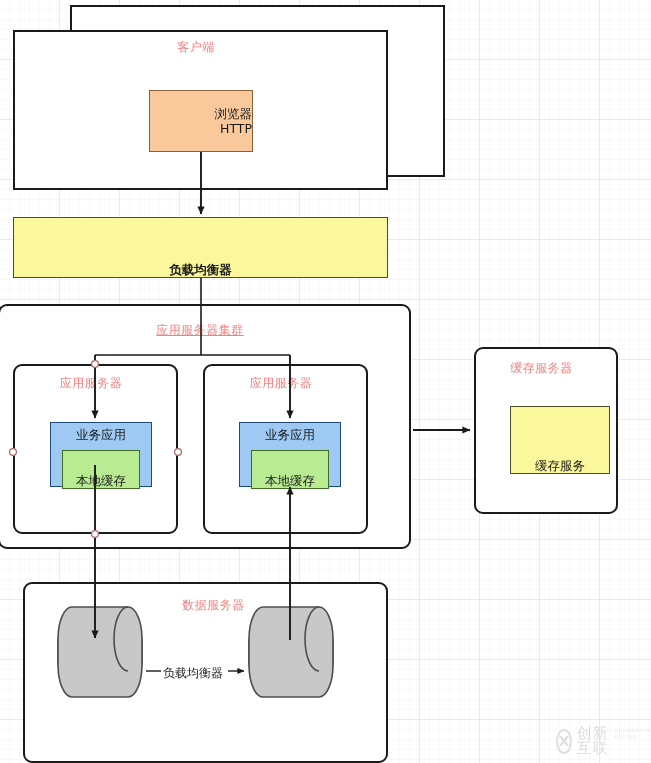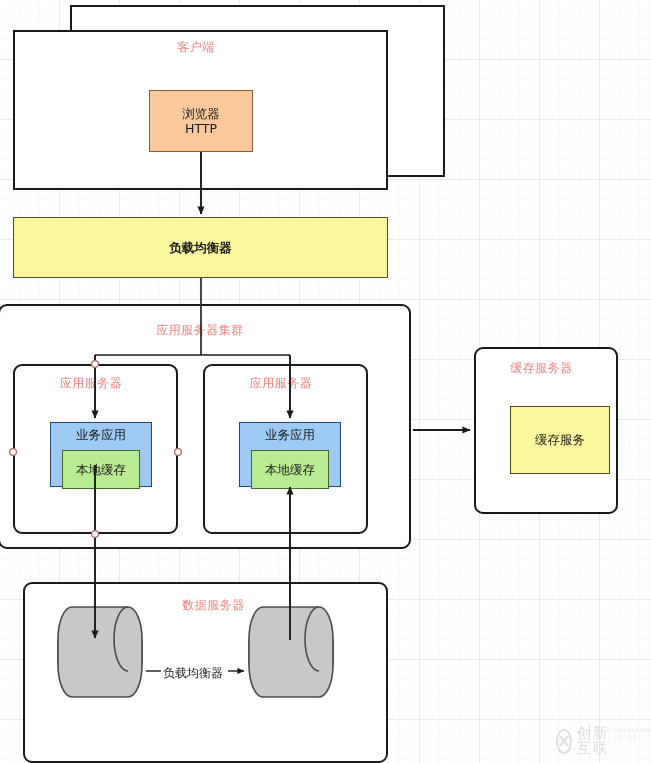--- a/index.html
+++ b/index.html
@@ -29,21 +29,21 @@
   .grp.rounded{border-radius:9px;}
   .grp-label{
     position:absolute;left:0;right:9px;
     text-align:center;
     color:#f28080;
     font-size:12px;
     letter-spacing:0.5px;
     white-space:nowrap;
   }
   .boxtxt{
-    display:flex;align-items:center;justify-content:center;
+    display:flex;align-items:flex-end;justify-content:center;
     text-align:center;
     line-height:1.22;
     font-size:12.5px;
     color:#1a1a1a;
     box-sizing:border-box;
   }
   .browser{
     background:#f9c99c;
     border:1.6px solid #8a6038;
   }
@@ -109,21 +109,21 @@
   <div class="node boxtxt browser" style="left:149px;top:90px;width:104px;height:62px;flex-direction:column;">
     <span>浏览器</span>
     <span>HTTP</span>
   </div>
 
   <div class="node boxtxt lb" style="left:13px;top:217px;width:375px;height:61px;font-weight:bold;">
     <span>负载均衡器</span>
   </div>
 
   <div class="node grp rounded" style="left:-2px;top:304px;width:413px;height:245px;">
-    <div class="grp-label" style="top:16px;">应用服务器集群</div>
+    <div class="grp-label" style="top:16px;text-decoration:underline;">应用服务器集群</div>
   </div>
 
   <div class="node grp rounded" style="left:13px;top:364px;width:165px;height:170px;">
     <div class="grp-label" style="top:9px;">应用服务器</div>
   </div>
   <div class="node boxtxt bizapp" style="left:50px;top:422px;width:102px;height:65px;">
     <span>业务应用</span>
   </div>
   <div class="node boxtxt localcache" style="left:62px;top:450px;width:78px;height:39px;">
     <span>本地缓存</span>

